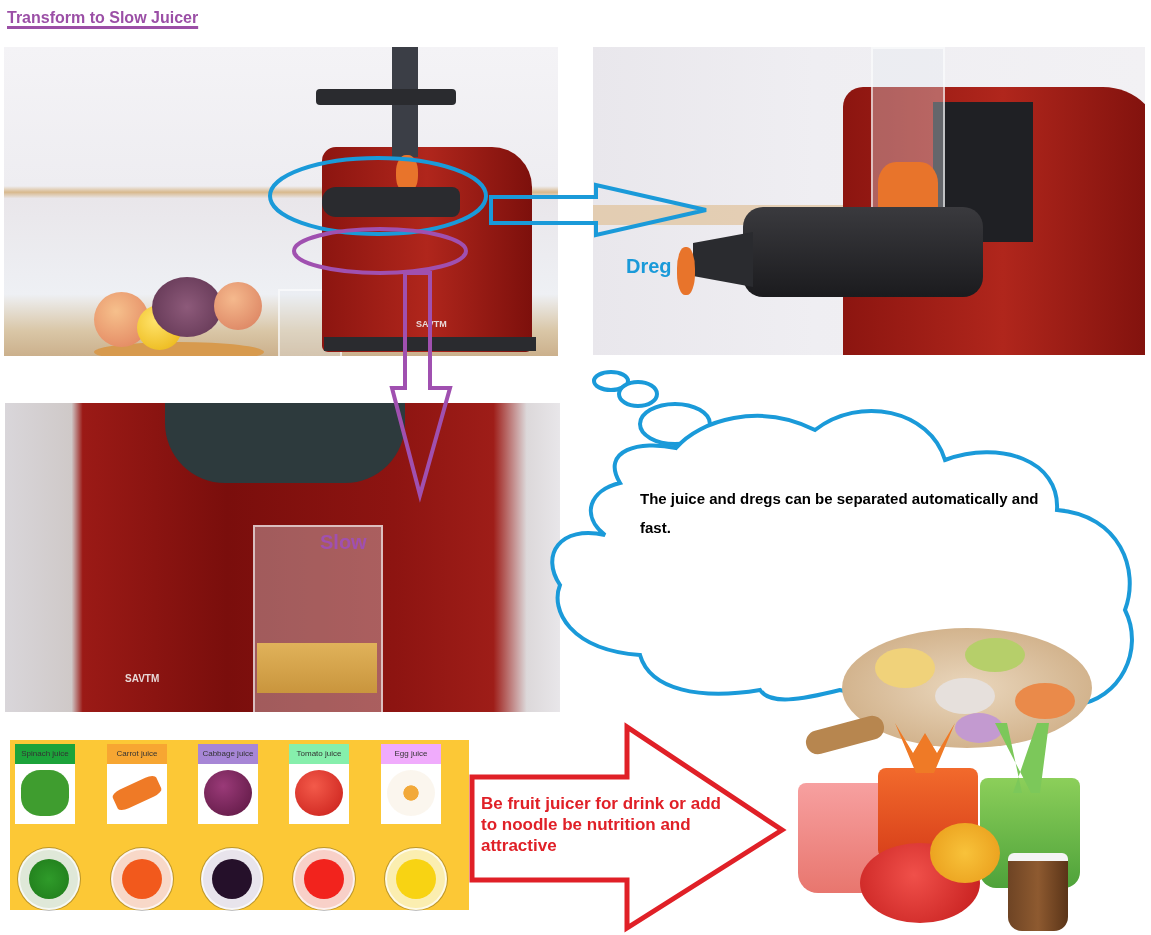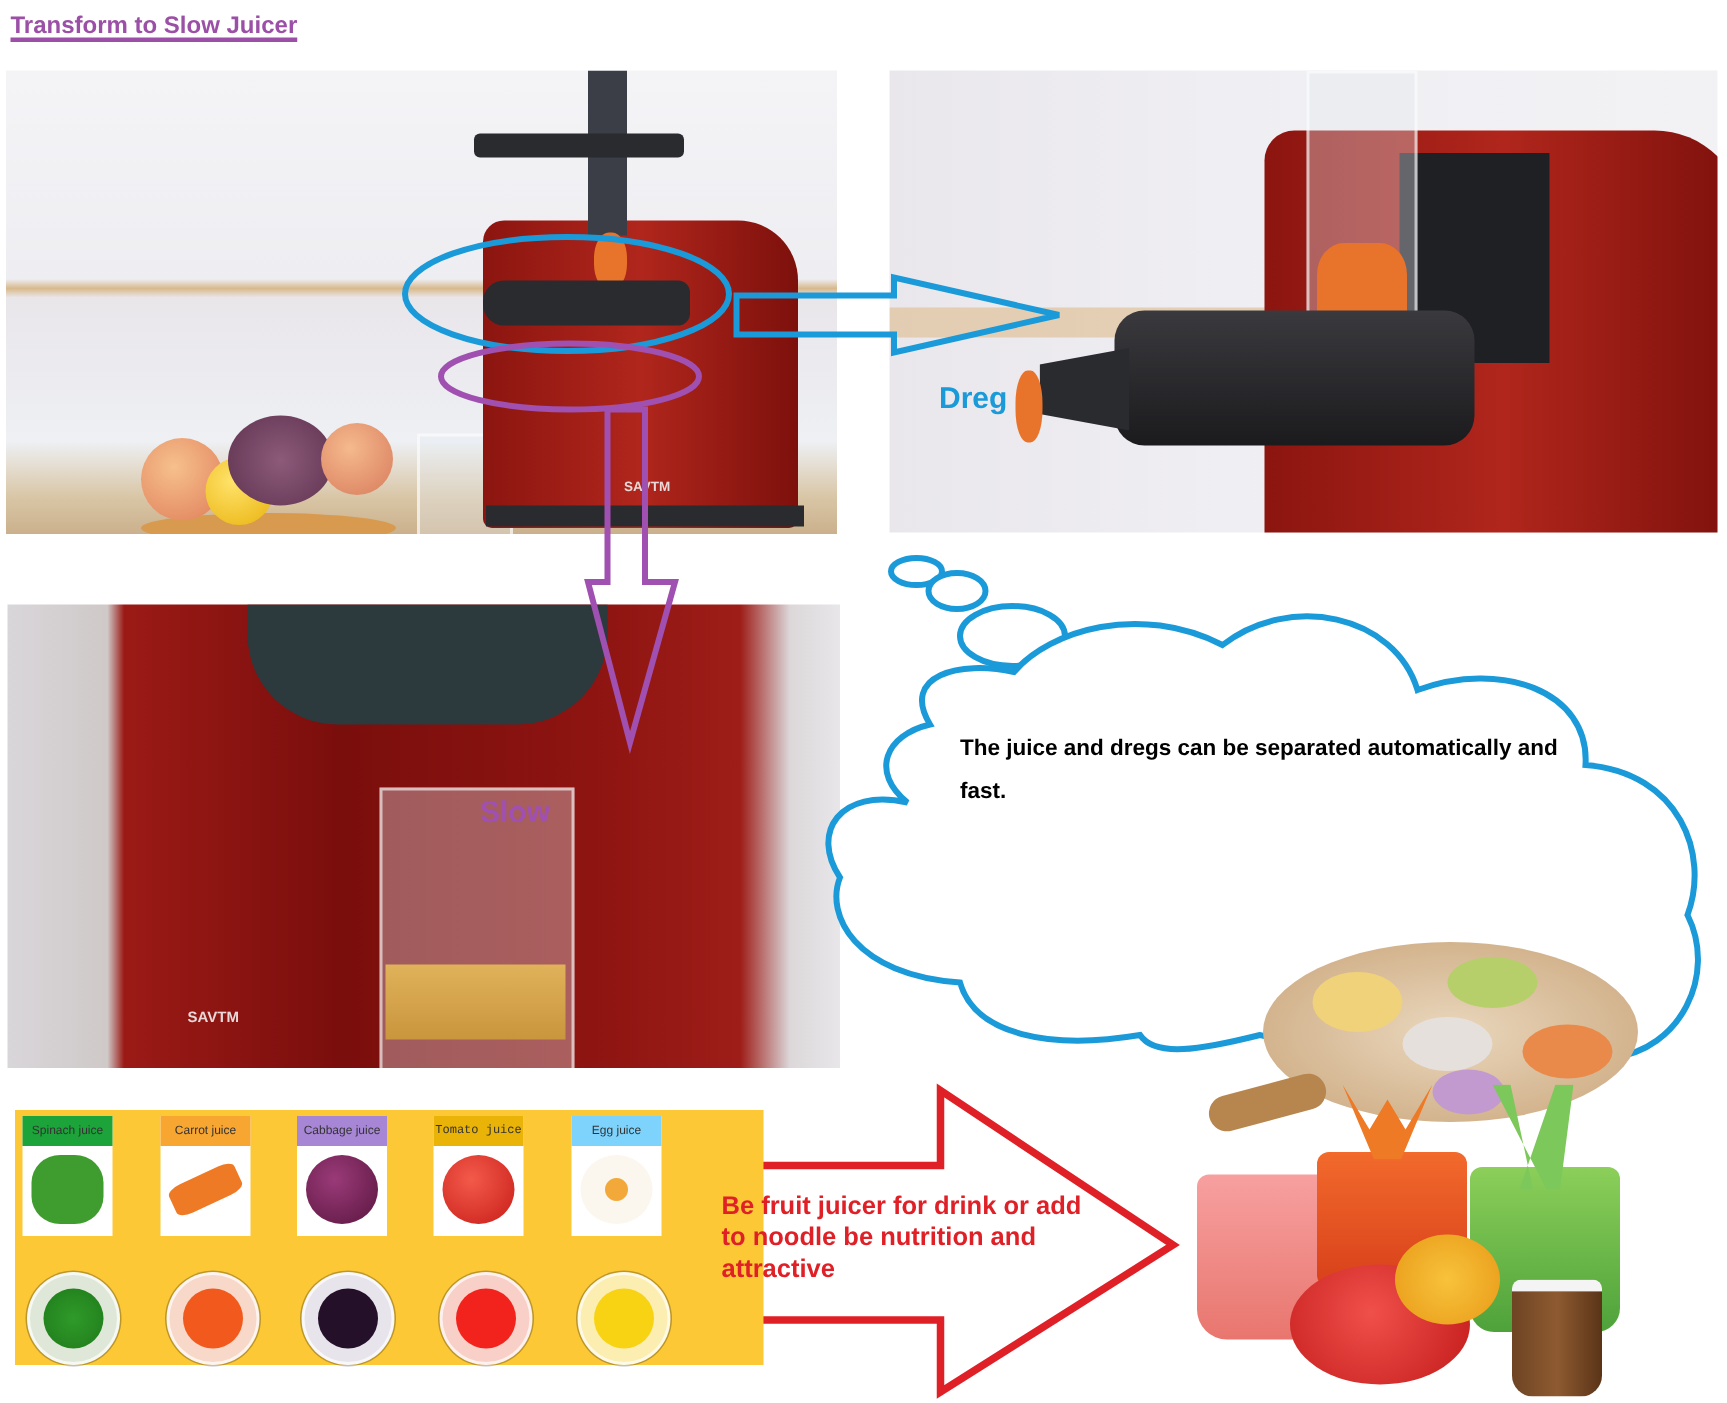--- a/index.html
+++ b/index.html
@@ -17,21 +17,21 @@
     background: linear-gradient(90deg,#d9d6da 0%,#cfc9c8 12%,#9b1a16 14%,#7a0e0c 40%,#8d1411 70%,#9e1d18 88%,#dcd8da 94%,#e8e6e9 100%); }
   .juicer-body { position:absolute; background:linear-gradient(90deg,#8c1510,#b0261c 50%,#7d100c); border-radius:14px 40px 6px 6px; }
   .dark { position:absolute; background:#2a2b2f; }
   .glass { position:absolute; border:2px solid rgba(255,255,255,0.6); background:rgba(230,235,240,0.35); }
   .juice-fill { position:absolute; background:linear-gradient(180deg,#e0b25a,#c9953d); }
   .carrot { position:absolute; background:#e8742b; border-radius:45%; }
   .fruit { position:absolute; border-radius:50%; }
   .overlay-label { position:absolute; font-weight:bold; font-size:20px; }
   svg.ov { position:absolute; left:0; top:0; }
   
-  #juice-strip { position:absolute; left:10px; top:740px; width:499px; height:170px; background:#fcc836; }
+  #juice-strip { position:absolute; left:10px; top:740px; width:459px; height:170px; background:#fcc836; }
   .card { position:absolute; top:4px; width:60px; height:80px; background:#fff; }
   .card .hd { height:20px; font-size:8px; line-height:20px; text-align:center; color:#333; }
   .card .img { position:absolute; left:6px; right:6px; top:26px; bottom:8px; border-radius:40%; }
   .bowl { position:absolute; top:108px; width:58px; height:58px; border-radius:50%; border:2px solid rgba(255,255,255,0.7); box-shadow:0 0 0 1px rgba(0,0,0,0.25); }
   .bowl .liq { position:absolute; left:9px; top:9px; width:40px; height:40px; border-radius:50%; }
   
   .arrow-text { position:absolute; left:481px; top:793px; width:240px; font-size:17px; font-weight:bold; color:#e02027; line-height:21px; }
   .bubble-text { position:absolute; left:640px; top:484px; width:400px; font-size:15px; font-weight:bold; color:#000; line-height:29px; }
   
   #collage { position:absolute; left:780px; top:628px; width:320px; height:300px; }
@@ -118,25 +118,25 @@
   </div>
   <div class="card" style="left:188px;">
     <div class="hd" style="background:#a786d6;">Cabbage juice</div>
     <div class="img" style="background:radial-gradient(circle at 40% 35%,#9a3a78,#5a1640);border-radius:50%;"></div>
   </div>
   <div class="card" style="left:97px;">
     <div class="hd" style="background:#f7a632;">Carrot juice</div>
     <div class="img" style="background:#ef7a26;border-radius:10px;transform:rotate(-25deg) scaleY(0.45);"></div>
   </div>
   <div class="card" style="left:279px;">
-    <div class="hd" style="background:#eab308;font-family:Liberation Mono, monospace;">Tomato juice</div>
+    <div class="hd" style="background:#86efac;">Tomato juice</div>
     <div class="img" style="background:radial-gradient(circle at 40% 35%,#f35a4a,#c81d18);border-radius:50%;"></div>
   </div>
   <div class="card" style="left:371px;">
-    <div class="hd" style="background:#7dd3fc;">Egg juice</div>
+    <div class="hd" style="background:#f0abfc;">Egg juice</div>
     <div class="img" style="background:radial-gradient(circle,#f2a93a 0 22%,#fbf6ee 24%);border-radius:50%;"></div>
   </div>
 
   <div class="bowl" style="left:8px;background:#dfe8d8;">
       <div class="liq" style="background:radial-gradient(circle,#2f9b2a,#1f7a1a);"></div>
     </div>
   <div class="bowl" style="left:101px;background:#f8d8c8;">
       <div class="liq" style="background:#f2591c;"></div>
     </div>
   <div class="bowl" style="left:191px;background:#e8e4ec;">

